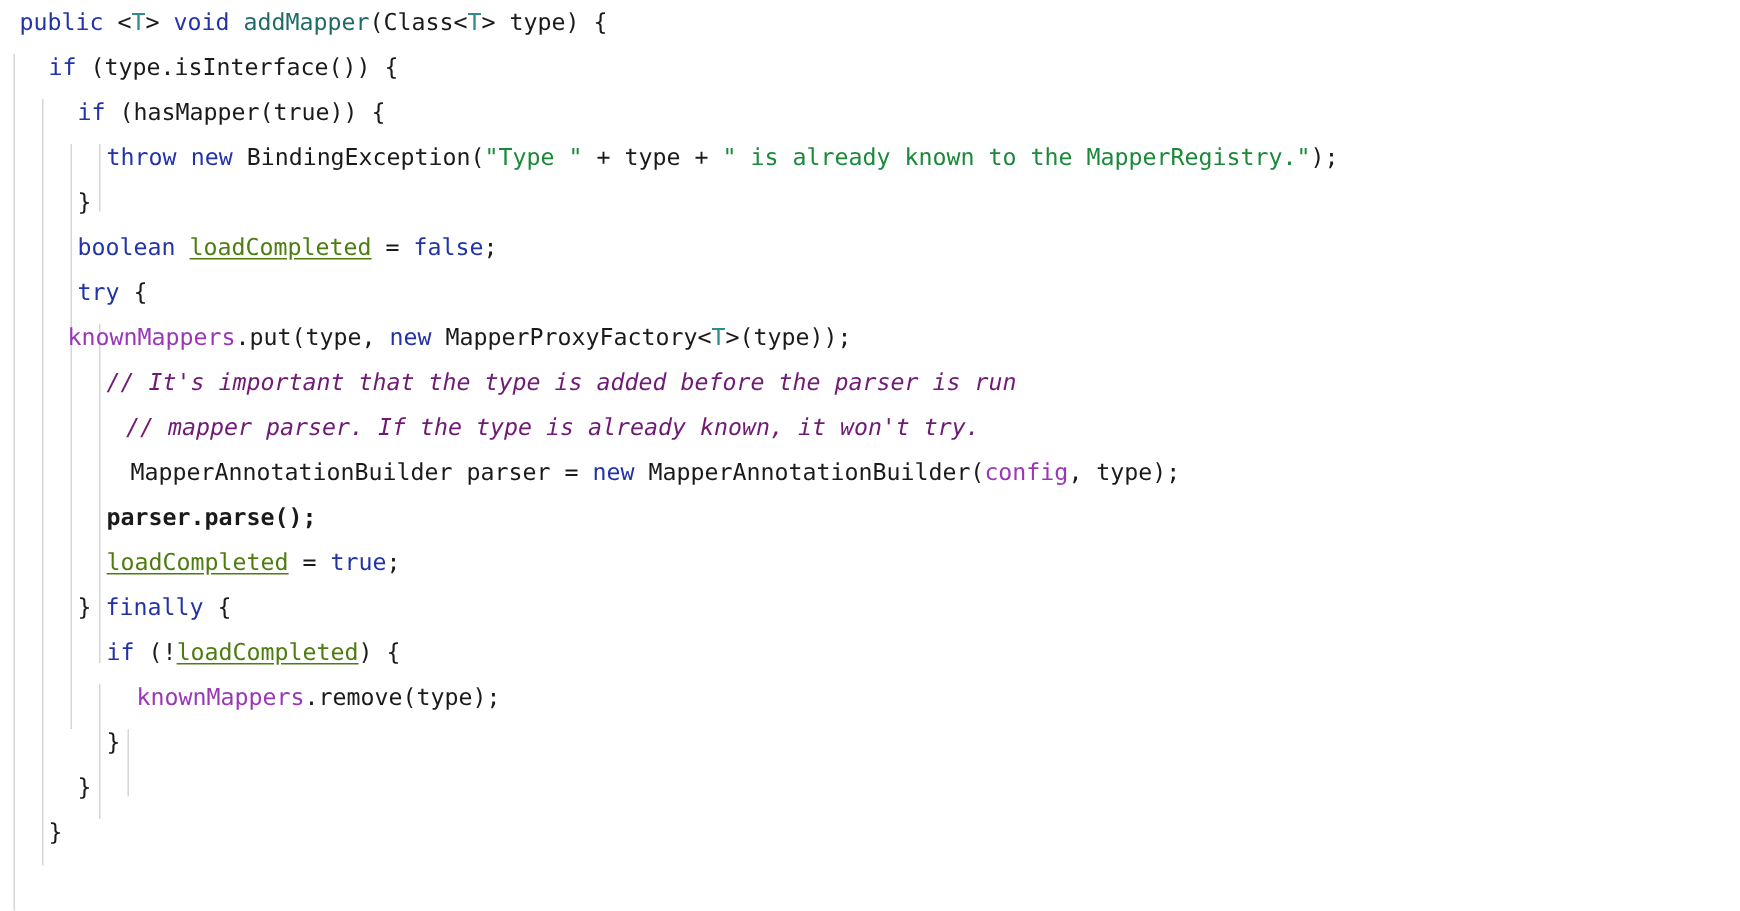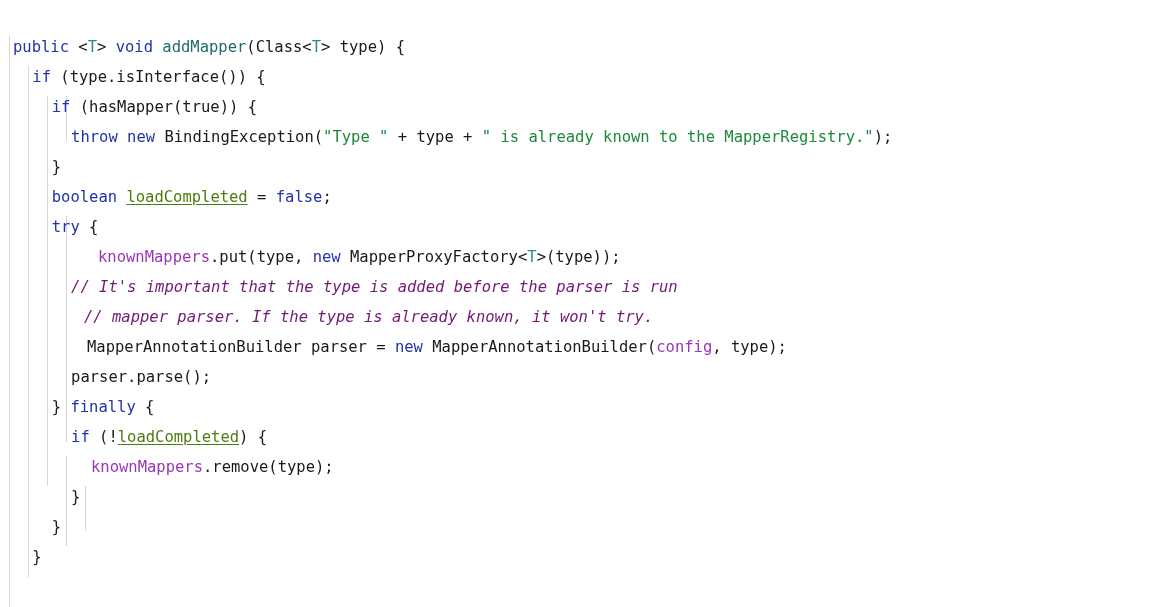--- a/index.html
+++ b/index.html
@@ -26,21 +26,20 @@
     position: absolute;
     width: 1px;
     background: #d4d6d9;
   }
 
   .code-layer {
     position: absolute;
     left: 0;
     top: 0;
     width: 968px;
-    margin-top: 32px;
   }
 
   .line {
     height: 30px;
     line-height: 30px;
     font-size: 15.5px;
     letter-spacing: 0px;
     white-space: pre;
     color: #1a1a1a;
     position: relative;
@@ -70,25 +69,26 @@
       <div class="guide" style="left: 85px; top: 486px; height: 45px; background: rgb(212, 214, 217);"></div>
     </div>
   <div class="code-layer" id="code-layer">
       <div class="line" style="padding-left: 13px;"><span class="kw">public</span><span class="pln"> &lt;</span><span class="gen">T</span><span class="pln">&gt; </span><span class="kw">void</span><span class="pln"> </span><span class="typ">addMapper</span><span class="pln">(Class&lt;</span><span class="gen">T</span><span class="pln">&gt; type) {</span></div>
       <div class="line" style="padding-left: 32.36px;"><span class="kw">if</span><span class="pln"> (type.isInterface()) {</span></div>
       <div class="line" style="padding-left: 51.72px;"><span class="kw">if</span><span class="pln"> (hasMapper(true)) {</span></div>
       <div class="line" style="padding-left: 71.08px;"><span class="kw">throw</span><span class="pln"> </span><span class="kw">new</span><span class="pln"> BindingException(</span><span class="str">"Type "</span><span class="pln"> + type + </span><span class="str">" is already known to the MapperRegistry."</span><span class="pln">);</span></div>
       <div class="line" style="padding-left: 51.72px;"><span class="pln">}</span></div>
       <div class="line" style="padding-left: 51.72px;"><span class="kw">boolean</span><span class="pln"> </span><span class="und">loadCompleted</span><span class="pln"> = </span><span class="kw">false</span><span class="pln">;</span></div>
       <div class="line" style="padding-left: 51.72px;"><span class="kw">try</span><span class="pln"> {</span></div>
-      <div class="line" style="padding-left: 98px;"><span class="fld">knownMappers</span><span class="pln">.put(type, </span><span class="kw">new</span><span class="pln"> MapperProxyFactory&lt;</span><span class="gen">T</span><span class="pln">&gt;(type));</span></div>
+      <div class="line" style="padding-left: 45px;"><span class="fld">knownMappers</span><span class="pln">.put(type, </span><span class="kw">new</span><span class="pln"> MapperProxyFactory&lt;</span><span class="gen">T</span><span class="pln">&gt;(type));</span></div>
       <div class="line" style="padding-left: 71.08px;"><span class="cmt">// It's important that the type is added before the parser is run</span></div>
       <div class="line" style="padding-left: 84px;"><span class="cmt">// mapper parser. If the type is already known, it won't try.</span></div>
       <div class="line" style="padding-left: 87px;"><span class="pln">MapperAnnotationBuilder parser = </span><span class="kw">new</span><span class="pln"> MapperAnnotationBuilder(</span><span class="fld">config</span><span class="pln">, type);</span></div>
-      <div class="line" style="padding-left: 71.08px;"><span class="pln">parser.parse();</span></div>
+      <div class="line" style="padding-left: 71.08px; font-weight: bold;"><span class="pln">parser.parse();</span></div>
+      <div class="line" style="padding-left: 71.08px;"><span class="und">loadCompleted</span><span class="pln"> = </span><span class="kw">true</span><span class="pln">;</span></div>
       <div class="line" style="padding-left: 51.72px;"><span class="pln">} </span><span class="kw">finally</span><span class="pln"> {</span></div>
       <div class="line" style="padding-left: 71.08px;"><span class="kw">if</span><span class="pln"> (!</span><span class="und">loadCompleted</span><span class="pln">) {</span></div>
       <div class="line" style="padding-left: 91px;"><span class="fld">knownMappers</span><span class="pln">.remove(type);</span></div>
       <div class="line" style="padding-left: 71.08px;"><span class="pln">}</span></div>
       <div class="line" style="padding-left: 51.72px;"><span class="pln">}</span></div>
       <div class="line" style="padding-left: 32.36px;"><span class="pln">}</span></div>
     </div>
 </div>
 
 </body></html>

